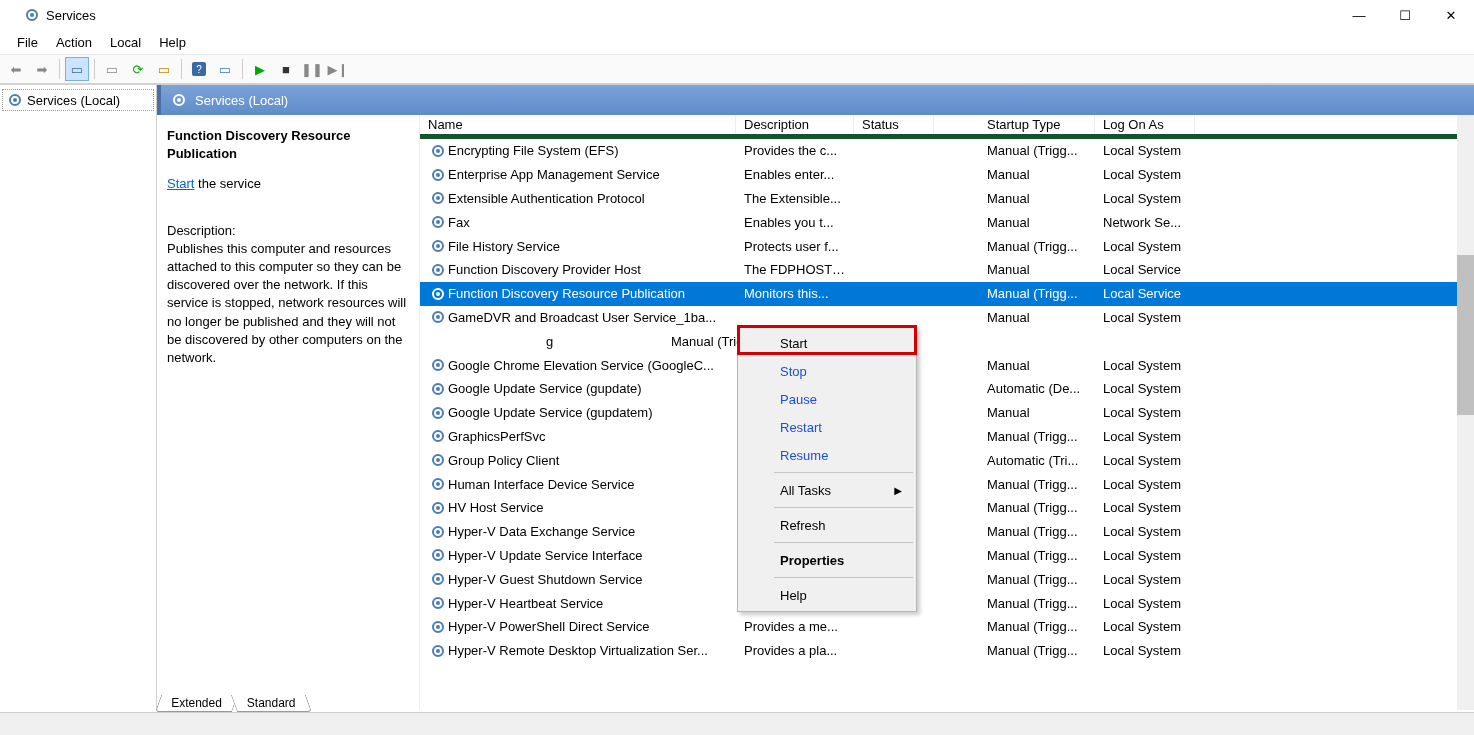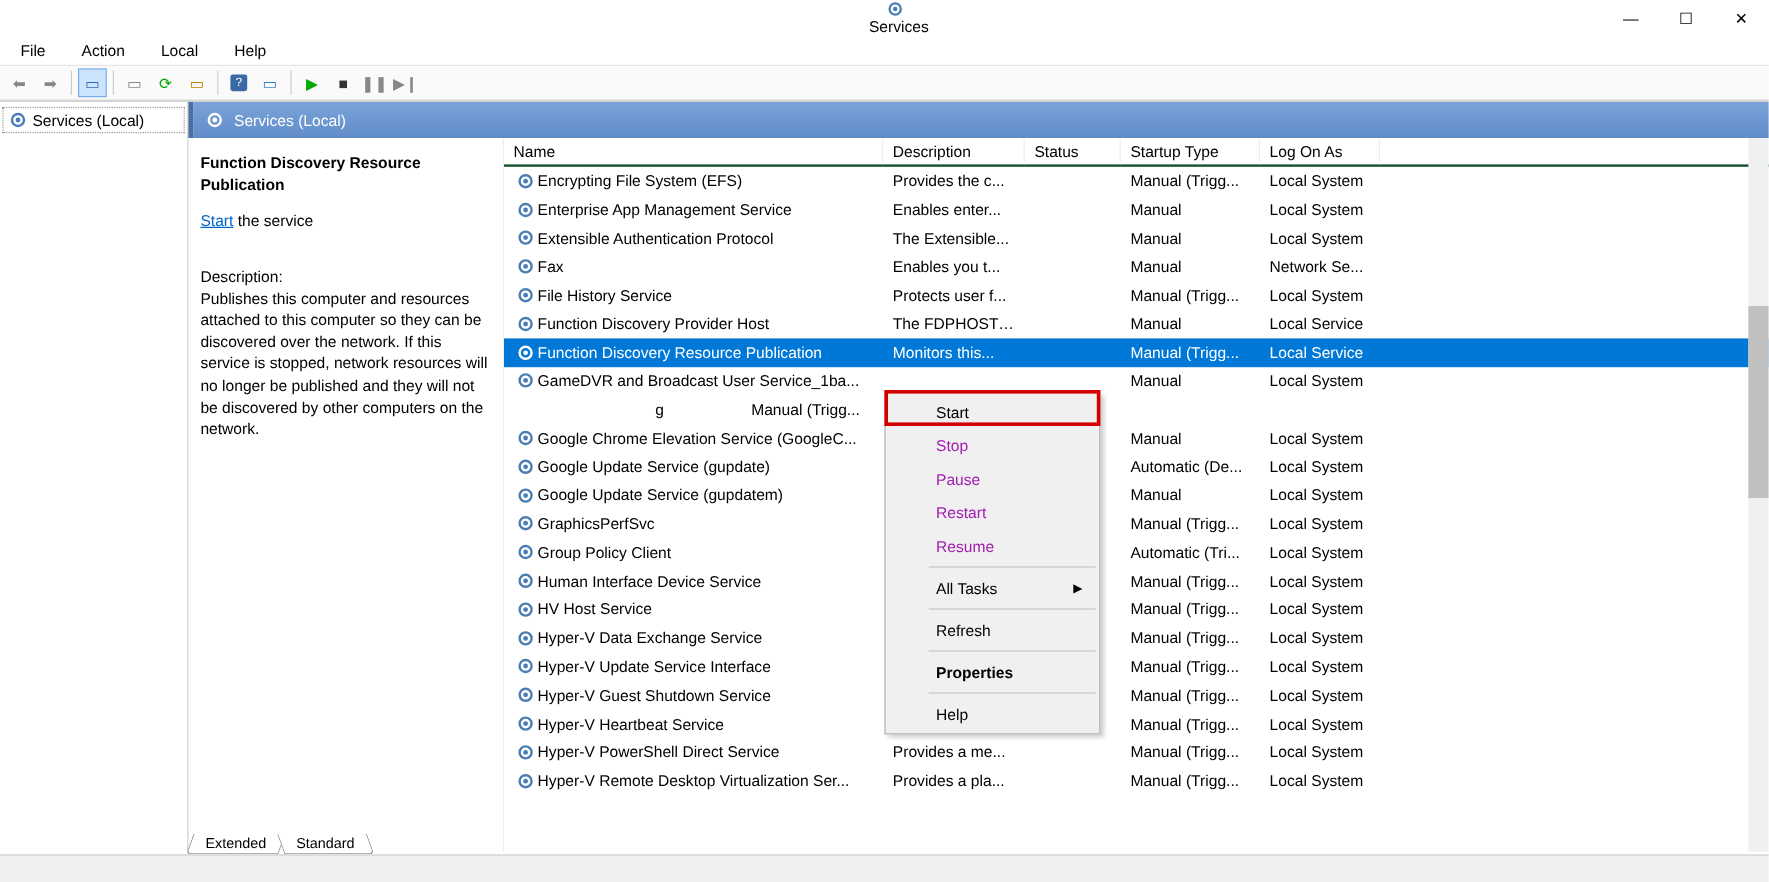--- a/index.html
+++ b/index.html
@@ -1,25 +1,25 @@
 <!DOCTYPE html>
 <html><head>
 <meta charset="utf-8">
 <style>
 * { margin:0; padding:0; box-sizing:border-box; font-family:"Segoe UI",Tahoma,sans-serif; }
 body { width:1474px; height:735px; background:#fff; font-size:13px; color:#000; overflow:hidden; position:relative; }
 
 
-.title-bar { height:30px; display:flex; align-items:center; padding-left:24px;flex-direction:column; }
+.title-bar { height:30px; display:flex; align-items:center; padding-left:24px; }
 .title-bar .icon { margin-right:6px; }
 .title-btns { position:absolute; right:0; top:0; display:flex; }
 .title-btn { width:46px; height:30px; display:flex; align-items:center; justify-content:center; font-size:13px; }
 
 
-.menu-bar { height:24px; display:flex; align-items:center; padding-left:8px; gap:12px; }
+.menu-bar { height:24px; display:flex; align-items:center; padding-left:8px; gap:0; }
 .menu-bar span { padding:3px 9px; }
 
 
 .toolbar { height:30px; border-top:1px solid #e5e5e5; border-bottom:1px solid #d0d0d0; display:flex; align-items:center; padding-left:4px; gap:2px; background:#fafafa; }
 .tool-btn { width:24px; height:24px; display:flex; align-items:center; justify-content:center; border:1px solid transparent; }
 .tool-sep { width:1px; height:20px; background:#ccc; margin:0 3px; }
 
 
 .main { display:flex; height:626px; border-top:1px solid #d0d0d0; }
 .tree-pane { width:157px; border-right:1px solid #d0d0d0; background:#fff; padding-top:4px; }
@@ -32,49 +32,49 @@
 
 
 .split { flex:1; display:flex; }
 .detail-pane { width:262px; padding:12px 10px; line-height:1.4; }
 .detail-title { font-weight:bold; margin-bottom:12px; }
 .start-link { color:#0066cc; text-decoration:underline; }
 .detail-desc-label { margin-top:28px; }
 .list-pane { flex:1; position:relative; overflow:hidden; border-left:1px solid #eee; }
 
 
-.thead { height:24px; display:flex; align-items:center; border-bottom:2px solid #14532d; position:relative; }
+.thead { height:24px; display:flex; align-items:center; border-bottom:5px solid #14532d; position:relative; }
 .th { padding:0 8px; font-size:13px; border-right:1px solid #eee; height:100%; display:flex; align-items:center; }
 
 
 .tbody { }
 .row { height:23.8px; display:flex; align-items:center; position:relative; }
 .row.sel { background:#0078d7; color:#fff; }
 .cell { padding:0 8px; white-space:nowrap; overflow:hidden; text-overflow:ellipsis; }
 .gear-icon { margin-left:2px; margin-right:2px; flex-shrink:0; }
 
 
 .c-name { width:316px; display:flex; align-items:center; }
 .c-desc { width:118px; }
 .c-status { width:80px; }
-.c-start { width:116px; }
+.c-start { width:116px;margin-left:45px; }
 .c-log   { width:100px; }
 
 
 .tabs-strip { position:absolute; bottom:0; left:158px; height:22px; display:flex; align-items:flex-end; }
 .tab { border:1px solid #999; border-top:none; padding:1px 12px; font-size:12px; background:#fff; position:relative; }
 .tab:first-child { border-bottom-left-radius:4px; transform:skewX(-20deg); }
 .tab:first-child span { display:inline-block; transform:skewX(20deg); }
 .tab:last-child { border-bottom-right-radius:4px; transform:skewX(20deg); margin-left:-1px; }
 .tab:last-child span { display:inline-block; transform:skewX(-20deg); }
 
 
 .ctx-menu { position:absolute; left:737px; top:326px; width:180px; background:#f0f0f0; border:1px solid #b5b5b5; box-shadow:3px 3px 4px rgba(0,0,0,0.2); z-index:50; padding:2px; }
 .ctx-item { height:28px; display:flex; align-items:center; padding-left:40px; position:relative; }
-.ctx-item.disabled { color:#a21caf; }
+.ctx-item.disabled { color:#1d4ed8; }
 .ctx-item.bold { font-weight:bold; }
 .ctx-sep { height:1px; background:#c5c5c5; margin:3px 1px 3px 34px; }
 .ctx-arrow { position:absolute; right:12px; font-size:10px; }
 .highlight-box { position:absolute; left:737px; top:325px; width:180px; height:30px; border:3px solid #d40000; z-index:60; pointer-events:none; }
 
 
 .scroll-track { position:absolute; right:0; top:0; width:17px; height:100%; background:#f0f0f0; }
 .scroll-thumb { position:absolute; right:0; top:140px; width:17px; height:160px; background:#c0c0c0; }
 
 

